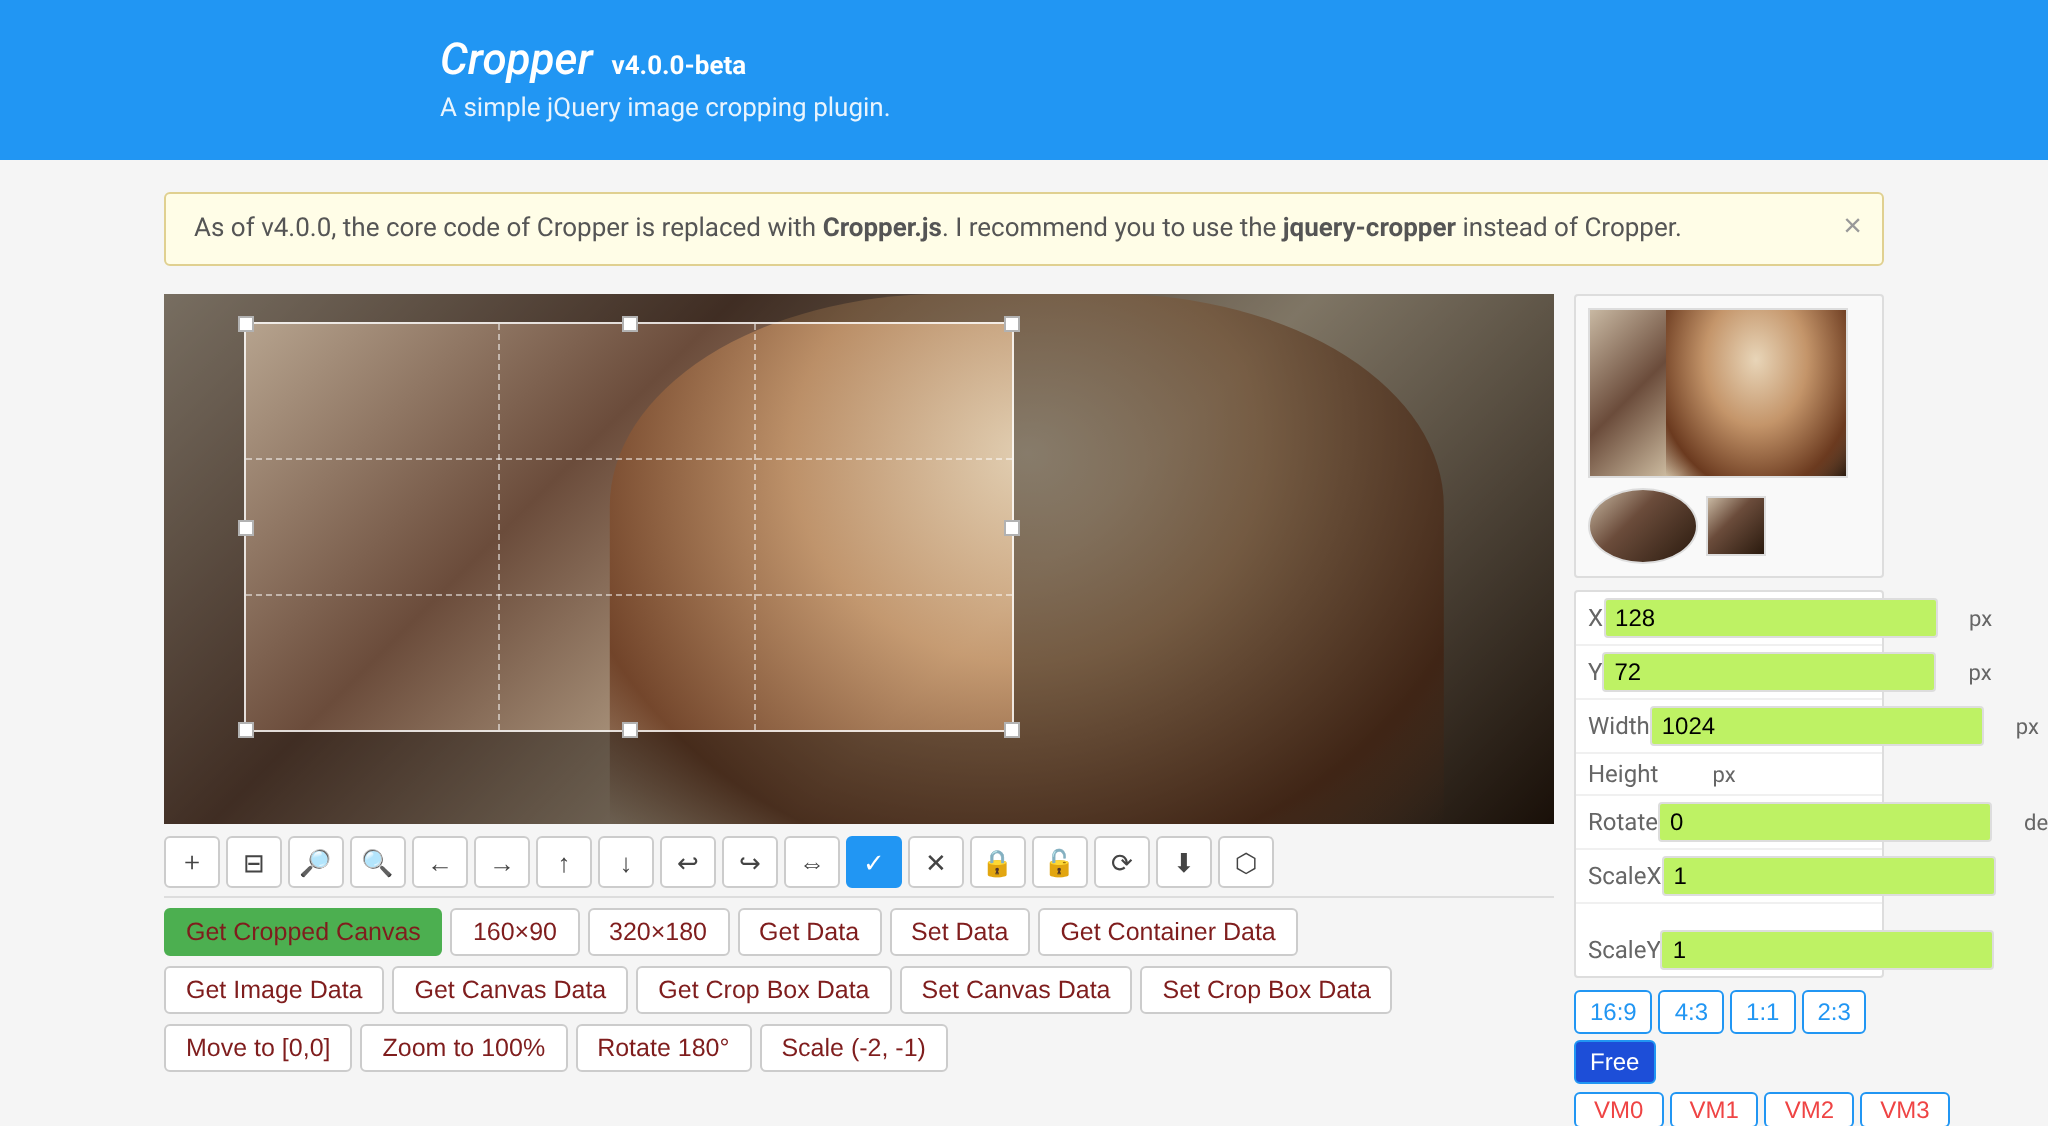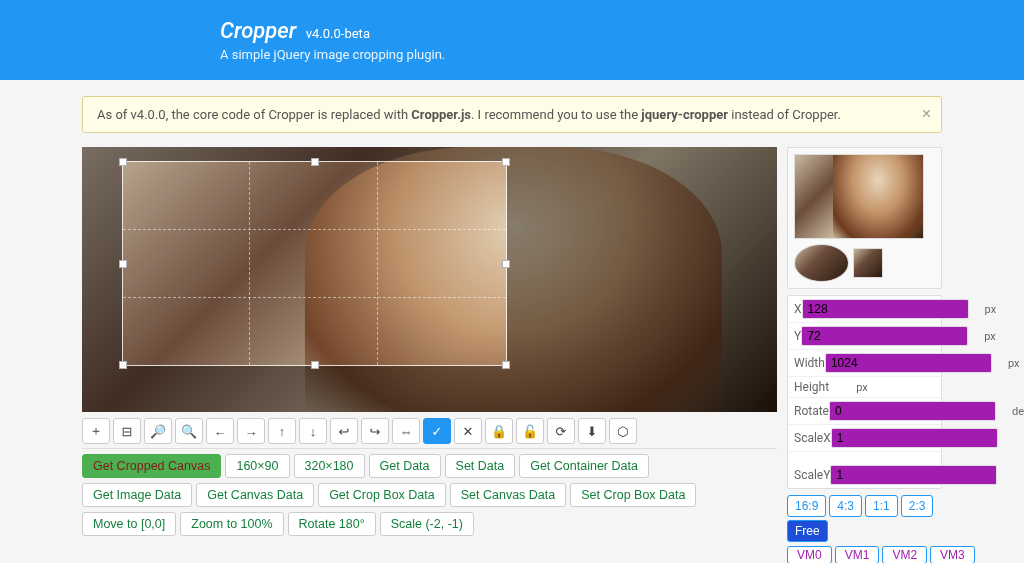--- a/index.html
+++ b/index.html
@@ -145,21 +145,21 @@
       gap: 4px;
       margin-bottom: 5px;
     }
     .btn {
       padding: 4px 10px;
       border-radius: 3px;
       border: 1px solid #ccc;
       background: white;
       cursor: pointer;
       font-size: 12.5px;
-      color: #15803d;
+      color: #7f1d1d;
       white-space: nowrap;
     }
     .btn.green { background: #4CAF50; color: #7f1d1d; border-color: #4CAF50; }
 
     
     #right-panel {
       width: 155px;
       flex-shrink: 0;
     }
 
@@ -215,21 +215,21 @@
       padding: 3px 6px;
       border-bottom: 1px solid #f0f0f0;
     }
     .field-row:last-child { border-bottom: none; margin-top: 10px; }
     .field-label { width: 46px; color: #666; }
     .field-value {
       flex: 1;
       border: 1px solid #ddd;
       padding: 2px 5px;
       font-size: 12px;
-      background: #a21caf;
+      background: #bef264;
       border-radius: 2px;
     }
     .field-unit { width: 28px; text-align: center; color: #666; font-size: 11px; padding-left: 16px; }
 
     
     .ratio-row {
       display: flex;
       gap: 3px;
       margin-bottom: 4px;
       flex-wrap: wrap;
@@ -248,32 +248,32 @@
     .vm-row {
       display: flex;
       gap: 3px;
       margin-bottom: 4px;
     }
     .vm-btn {
       padding: 1px 9px;
       border: 1px solid #2196F3;
       border-radius: 3px;
       background: white;
-      color: #a21caf;
+      color: #ef4444;
       font-size: 12px;
       cursor: pointer;
     }
   </style>
 </head>
 <body>
 
 <div id="header">
   <div>
     <span style="font-size:22px;font-weight:500;font-style:italic;">Cropper</span>
-    <span style="font-size:13px;font-weight:400;margin-left:6px;margin-top:16px;">v4.0.0-beta</span>
+    <span style="font-size:13px;font-weight:700;margin-left:6px;margin-top:16px;">v4.0.0-beta</span>
   </div>
   <div style="font-size:13px;margin-top:4px;opacity:0.9;">A simple jQuery image cropping plugin.</div>
 </div>
 
 <div id="main">
 
   <div id="notice">
     <span>
       As of v4.0.0, the core code of Cropper is replaced with <strong>Cropper.js</strong>. I recommend you to use the <strong>jquery-cropper</strong> instead of Cropper.
     </span>

